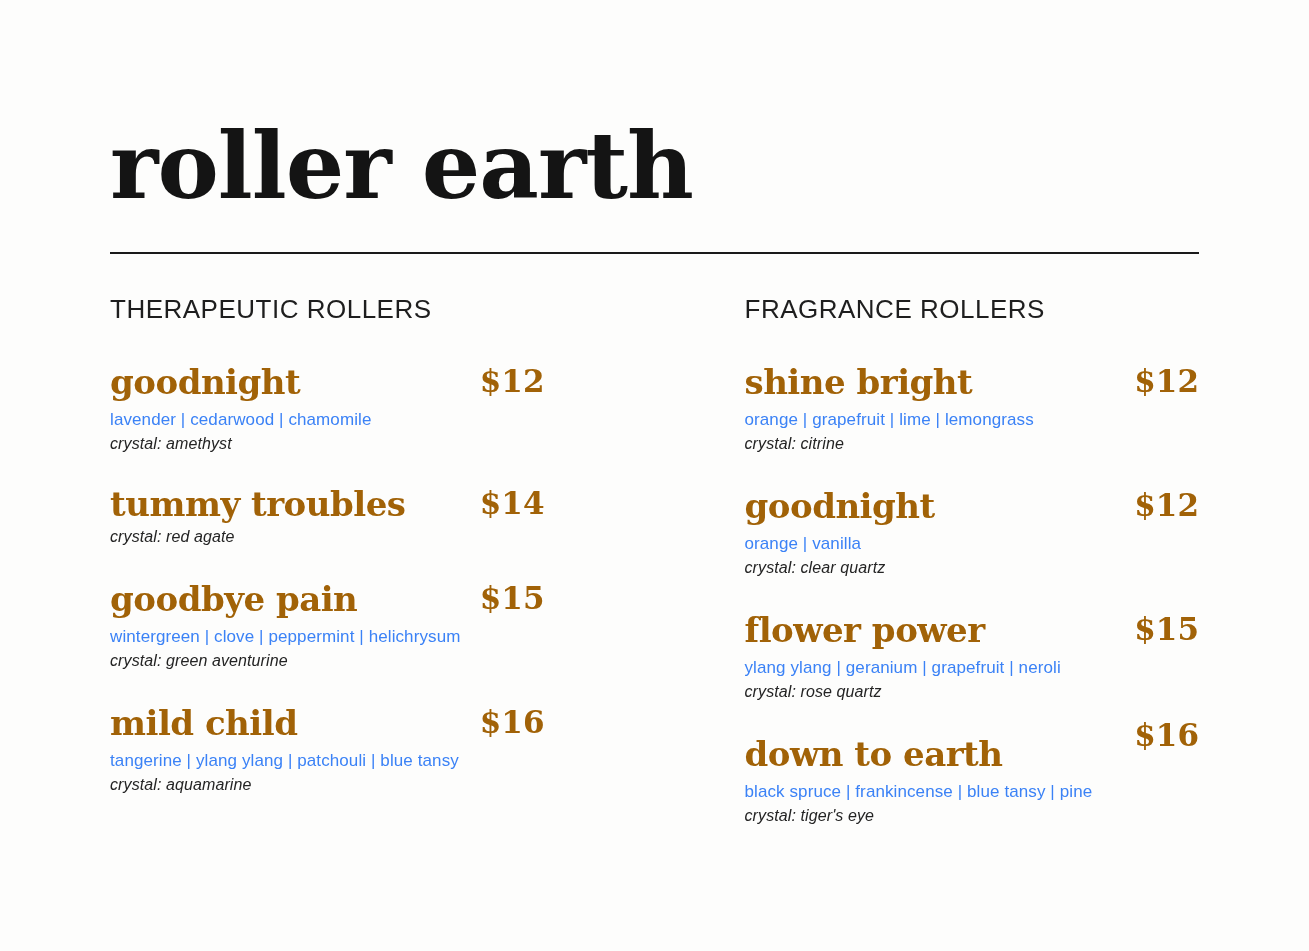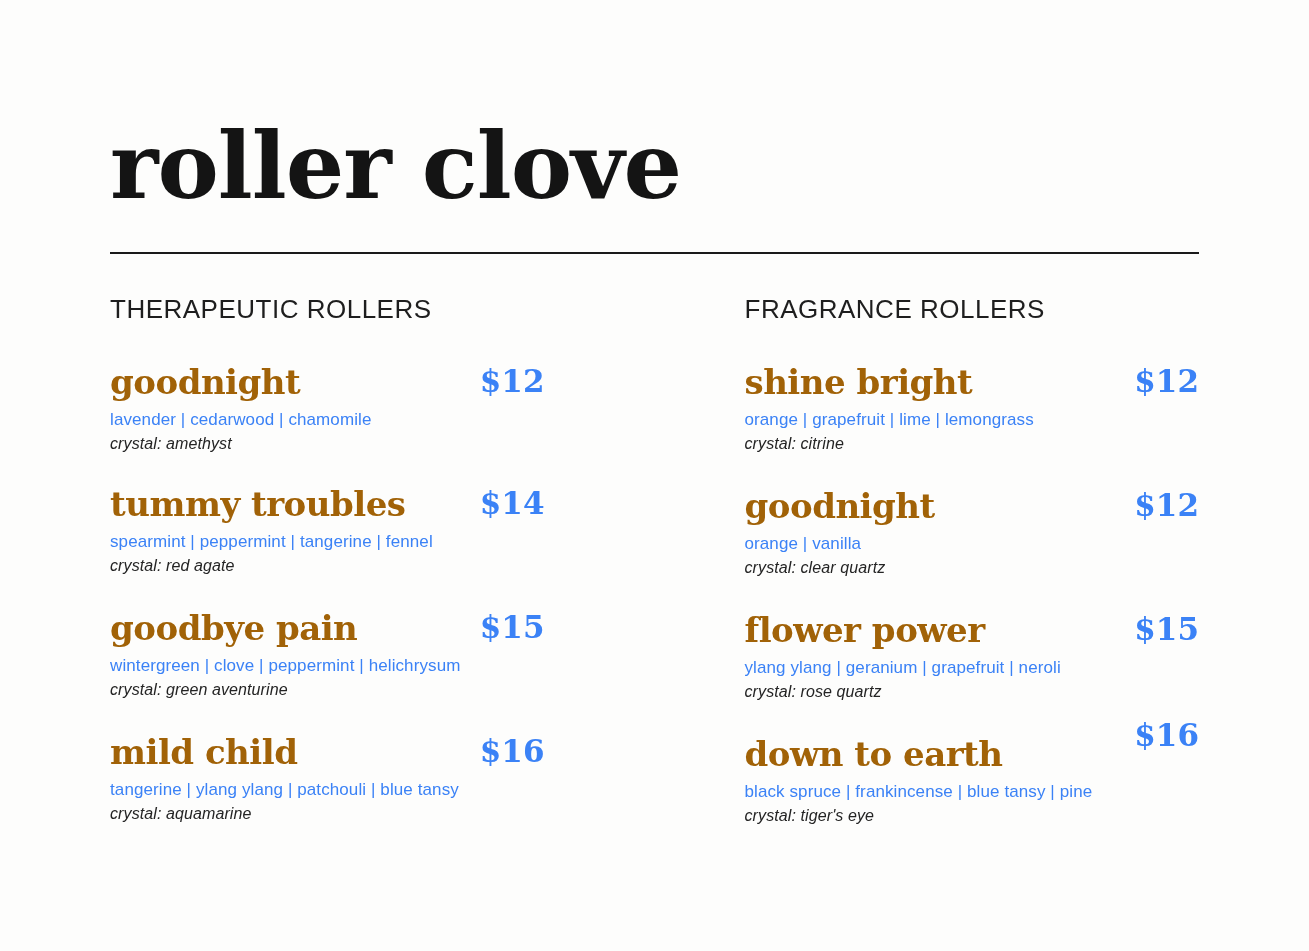--- a/index.html
+++ b/index.html
@@ -75,21 +75,21 @@
     font-size: 34px;
     line-height: 1.12;
     color: #a16207;
     letter-spacing: -0.5px;
     white-space: nowrap;
   }
   .item-price {
     font-family: "DejaVu Serif", serif;
     font-weight: 700;
     font-size: 31px;
-    color: #3b82f6;
+    color: #a16207;
     position: absolute;
     right: 0;
     top: 0;
     white-space: nowrap;
   }
   .col.right .item-price {
     right: 0;
   }
   .col.left .item-price {
     right: 110px;
@@ -113,21 +113,21 @@
   .col.left .item:nth-child(2) { margin-bottom: 32px; }
   .col.right .item:nth-child(4) .item-head { margin-top: 6px; }
   .col.right .item:nth-child(5) .item-head { margin-top: 8px; }
   .col.right .item:nth-child(5) .item-price { top: -18px; }
 </style>
 </head>
 <body>
 
 <div class="page">
 
-  <h1 class="title">roller clove</h1>
+  <h1 class="title">roller earth</h1>
 
   <div class="rule"></div>
 
   <div class="columns">
 
     <div class="col left">
       <div class="section-heading">THERAPEUTIC ROLLERS</div>
 
       <div class="item">
         <div class="item-head">
@@ -136,21 +136,20 @@
         <span class="item-price">$12</span>
         <div class="item-ingredients">lavender | cedarwood | chamomile</div>
         <div class="item-crystal">crystal: amethyst</div>
       </div>
 
       <div class="item">
         <div class="item-head">
           <span class="item-name">tummy troubles</span>
         </div>
         <span class="item-price">$14</span>
-        <div class="item-ingredients">spearmint | peppermint | tangerine | fennel</div>
         <div class="item-crystal">crystal: red agate</div>
       </div>
 
       <div class="item">
         <div class="item-head">
           <span class="item-name">goodbye pain</span>
         </div>
         <span class="item-price">$15</span>
         <div class="item-ingredients">wintergreen | clove | peppermint | helichrysum</div>
         <div class="item-crystal">crystal: green aventurine</div>

